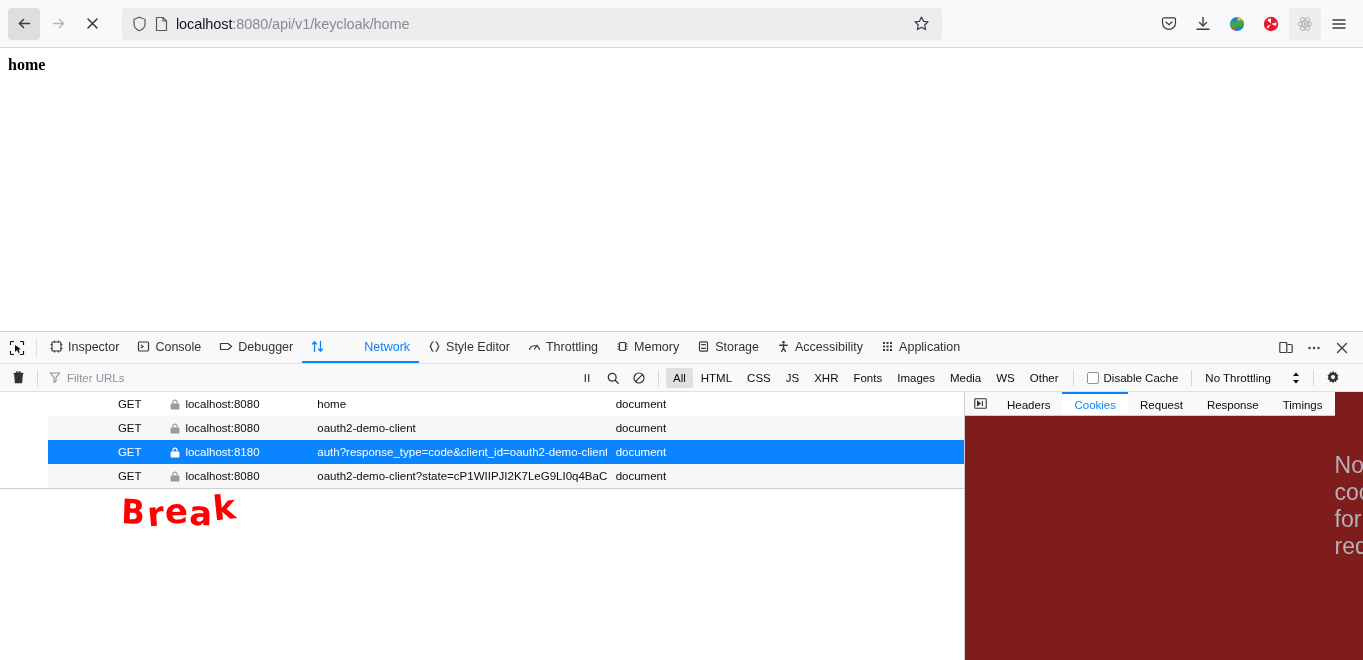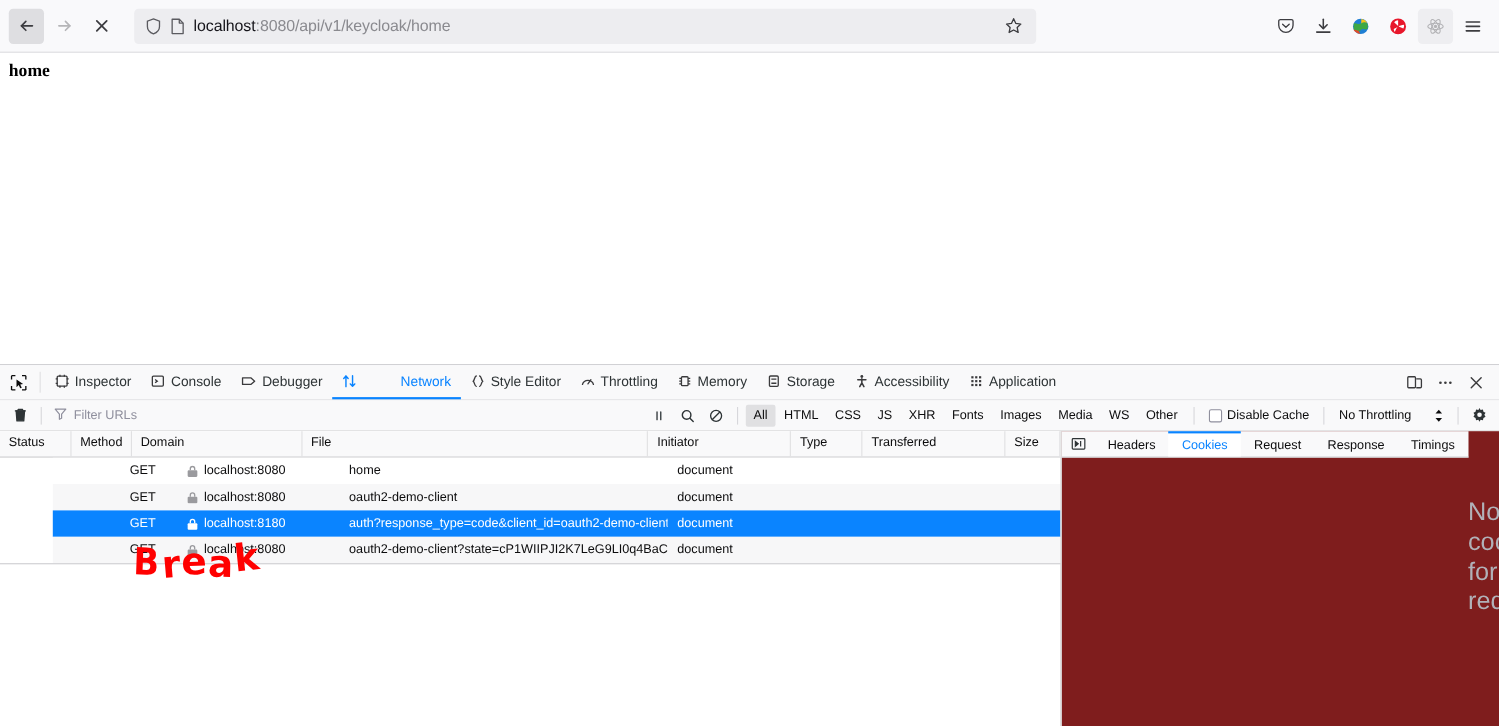--- a/index.html
+++ b/index.html
@@ -135,21 +135,21 @@
     width: 26px; height: 26px;
     display: flex; align-items: center; justify-content: center;
   }
 
   
   .net-toolbar {
     height: 28px;
     background: #f9f9fa;
     border-bottom: 1px solid #e0e0e2;
     display: flex; align-items: center;
-    padding: 0 6px 0 6px;
+    padding: 0 18px 0 6px;
     gap: 2px;
     font-size: 11.5px;
     color: #0c0c0d;
   }
   .tb-icon {
     width: 24px; height: 22px;
     display: flex; align-items: center; justify-content: center;
     color: #2e3436;
   }
   .vsep { width: 1px; height: 16px; background: #d7d7db; margin: 0 5px; }
@@ -623,30 +623,20 @@
         <path d="M8 0.8l1 1.9 2.1-.5.5 2.1 1.9 1-1.1 1.8 1.1 1.8-1.9 1-.5 2.1-2.1-.5-1 1.9-1-1.9-2.1.5-.5-2.1-1.9-1L3.6 7.1 2.5 5.3l1.9-1 .5-2.1 2.1.5z"></path>
         <circle cx="8" cy="7.1" r="2.1" fill="#f9f9fa"></circle>
       </svg>
     </div>
   </div>
 
   <div class="net-body">
 
     <div class="req-pane">
 
-      <div class="req-head">
-        <div class="col c-status">Status</div>
-        <div class="col c-method">Method</div>
-        <div class="col c-domain">Domain</div>
-        <div class="col c-file">File</div>
-        <div class="col c-init">Initiator</div>
-        <div class="col c-type">Type</div>
-        <div class="col c-trans">Transferred</div>
-        <div class="col c-size">Size</div>
-      </div>
 
       <div class="req-rows">
 
         <div class="req-row odd">
           <div class="cell c-status"></div>
           <div class="cell c-method">GET</div>
           <div class="cell c-domain">
             <span class="lock">
               <svg width="10" height="11" viewBox="0 0 10 11" fill="#9a9a9e">
                 <rect x="0.6" y="4.6" width="8.8" height="6" rx="1"></rect>

